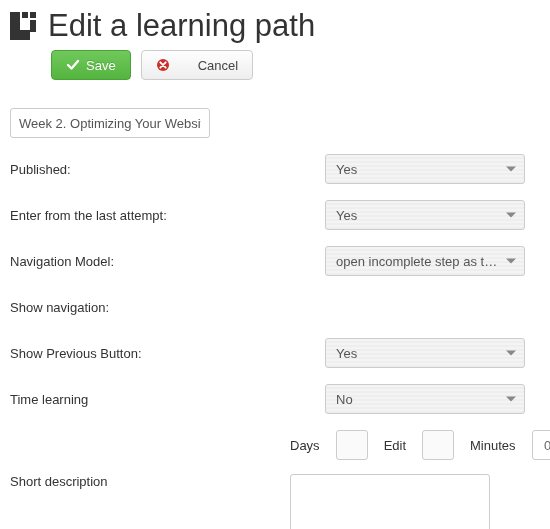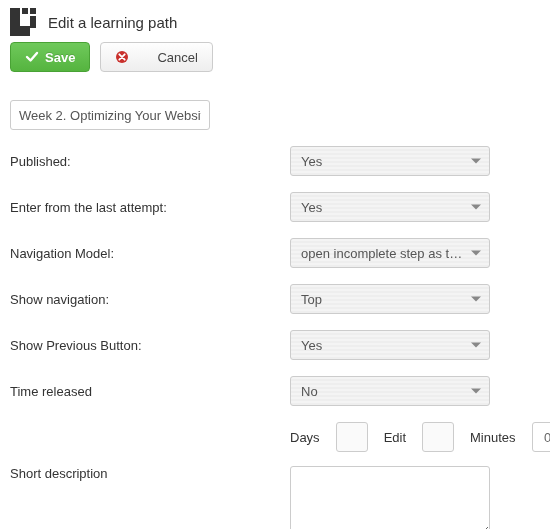--- a/index.html
+++ b/index.html
@@ -21,21 +21,21 @@
     gap: 8px;
     margin-bottom: 6px;
   }
   .logo {
     width: 30px;
     height: 28px;
     position: relative;
   }
   .logo svg { display:block; }
   .title {
-    font-size: 15px;
+    font-size: 31px;
     font-weight: 400;
     color: #333;
   }
   .toolbar {
     display: flex;
     gap: 10px;
     margin: 6px 0 20px 0;
   }
   .btn {
     display: inline-flex;
@@ -45,22 +45,23 @@
     padding: 0 14px;
     border-radius: 4px;
     font-size: 13px;
     cursor: pointer;
     border: 1px solid;
   }
   .btn-save {
     background: linear-gradient(#6fc95b, #55b43f);
     border-color: #49a235;
     color: #fff;
-    font-weight: bold;
+    font-weight: normal;
     text-shadow: 0 -1px 0 rgba(0,0,0,.15);
+    margin-left: 41px;
   }
   .btn-cancel {
     background: linear-gradient(#fefefe, #eeeeee);
     border-color: #ccc;
     color: #444;
     gap: 28px;
   }
   .icon-check, .icon-cancel {
     display:inline-block;
     width:14px; height:14px;
@@ -106,20 +107,21 @@
     background-color:#f0f0f0;
     display: flex;
     align-items: center;
     padding: 0 26px 0 10px;
     font-size: 13px;
     color: #555;
     cursor: pointer;
     overflow: hidden;
     white-space: nowrap;
     text-overflow: ellipsis;
+    margin-left: 35px;
   }
   .select-box .caret {
     position: absolute;
     right: 8px;
     top: 50%;
     transform: translateY(-50%);
     width: 0; height: 0;
     border-left: 5px solid transparent;
     border-right: 5px solid transparent;
     border-top: 5px solid #888;
@@ -229,40 +231,34 @@
     <div class="form-control">
       <div class="select-box">
         <span class="select-text">open incomplete step as the …</span>
         <span class="caret"></span>
       </div>
     </div>
   </div>
 
   <div class="form-row">
     <div class="form-label">Show navigation:</div>
-    <div class="form-control">
-      <div class="select-box">
-        <span class="select-text">Top</span>
-        <span class="caret"></span>
-      </div>
-    </div>
   </div>
 
   <div class="form-row">
     <div class="form-label">Show Previous Button:</div>
     <div class="form-control">
       <div class="select-box">
         <span class="select-text">Yes</span>
         <span class="caret"></span>
       </div>
     </div>
   </div>
 
   <div class="form-row">
-    <div class="form-label">Time released</div>
+    <div class="form-label">Time learning</div>
     <div class="form-control">
       <div class="select-box">
         <span class="select-text">No</span>
         <span class="caret"></span>
       </div>
     </div>
   </div>
 
   <div class="form-row">
     <div class="form-label"></div>

